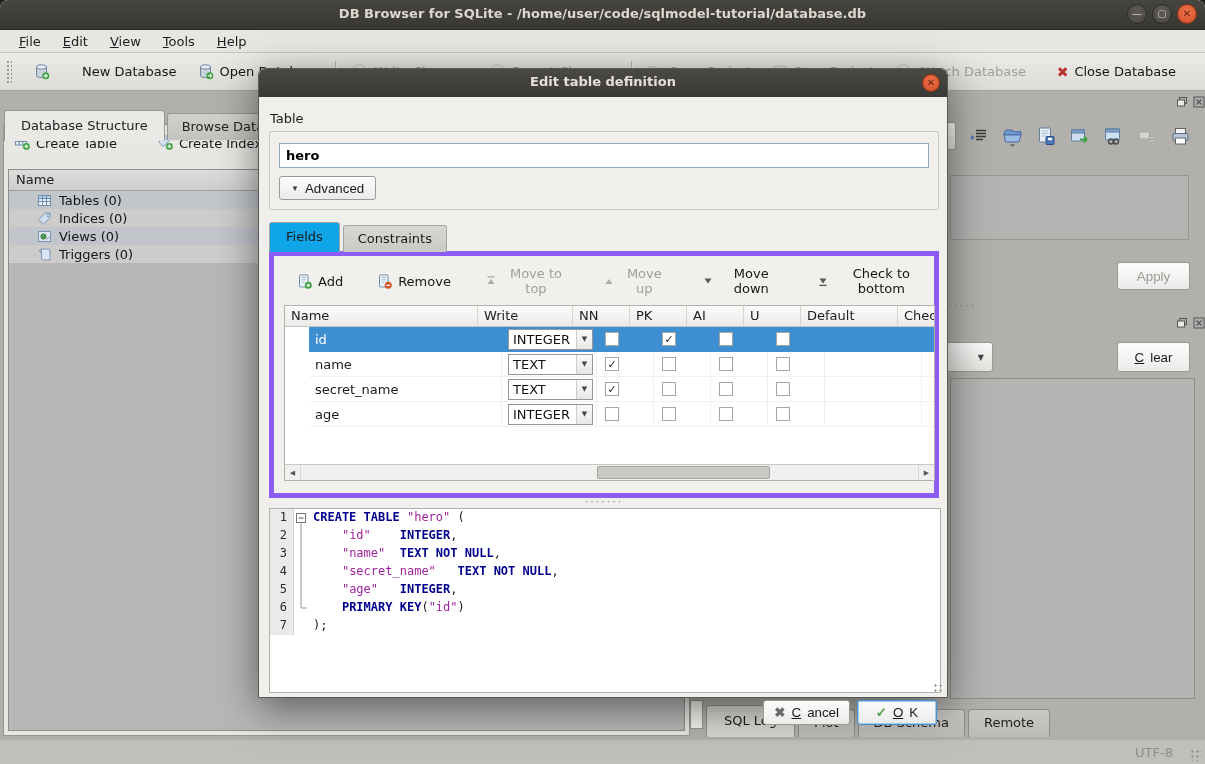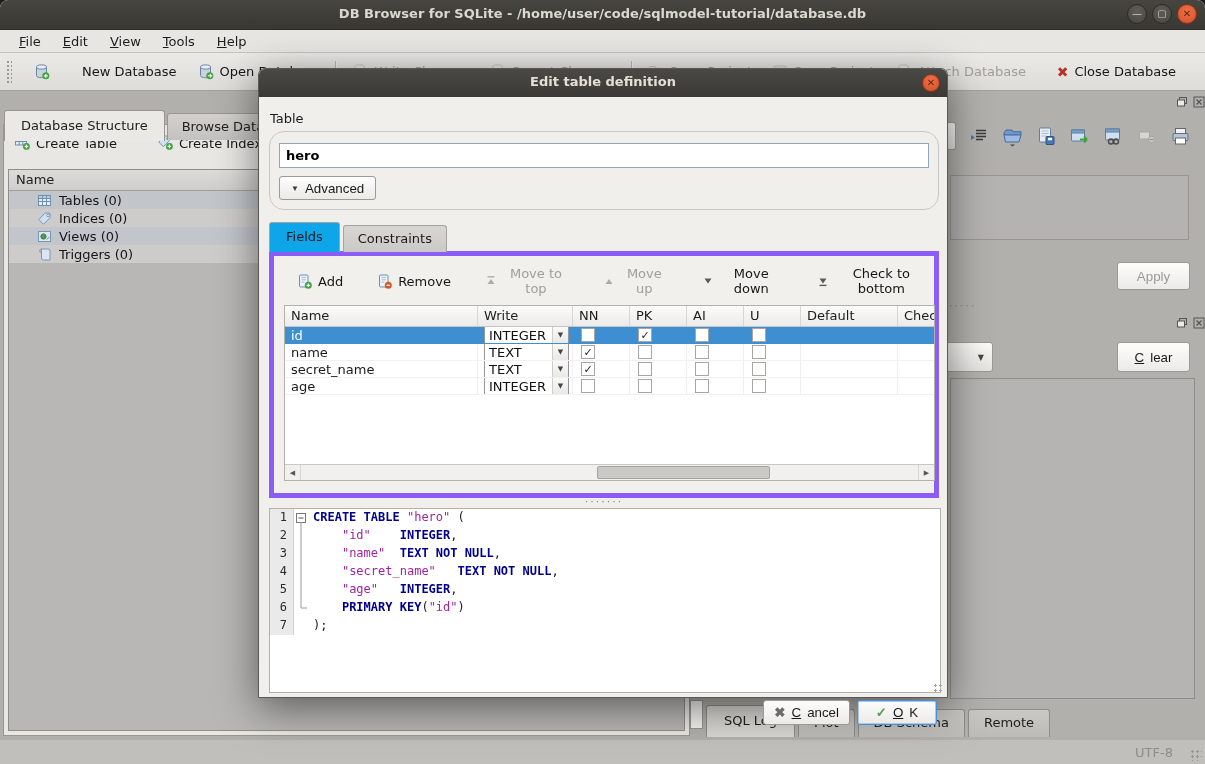--- a/index.html
+++ b/index.html
@@ -64,35 +64,35 @@
   .encoding{position:absolute;right:32px;top:5px;color:#8f8d89;}
   .grip{position:absolute;right:3px;bottom:3px;width:12px;height:12px;background-image:radial-gradient(circle,#979591 1px,transparent 1.2px);background-size:5px 5px;}
 
   
   .dialog{position:absolute;left:258px;top:68px;width:690px;height:630px;background:#f1efeb;border:1px solid #5a5854;border-radius:7px 7px 0 0;box-shadow:0 10px 40px rgba(0,0,0,.5);z-index:50;}
   .dlg-title{height:28px;background:linear-gradient(#4b4945,#3b3935);border-radius:6px 6px 0 0;position:relative;}
   .dlg-title .t{position:absolute;left:0;right:0;top:5px;text-align:center;color:#e4e0d8;font-weight:bold;}
   .dlg-close{position:absolute;right:7px;top:5px;width:18px;height:18px;border-radius:50%;background:radial-gradient(circle at 50% 35%,#ee7148,#d1502a);border:1px solid #8f3214;color:#5e1f0a;font-size:10px;font-weight:bold;text-align:center;line-height:16px;}
   .dlg-body{padding:8px 8px 0 10px;}
   .lbl{margin:6px 0 5px 1px;color:#1a1a1a;}
-  .groupbox{border:1px solid #c9c7c3;border-radius:15px;padding:11px 14px 9px 9px;}
+  .groupbox{border:1px solid #c9c7c3;border-radius:2px;padding:11px 14px 9px 9px;}
   .name-input{display:block;width:650px;height:25px;border:1px solid #93a7ba;background:#fff;font-family:"DejaVu Sans",sans-serif;font-size:13px;font-weight:bold;padding:0 6px;color:#000;}
   .adv-btn{margin-top:8px;height:24px;padding:2px 11px;}
   .adv-btn .arr{font-size:8px;color:#3a3a3a;}
   .dlg-tabs{display:flex;align-items:flex-end;margin-top:11px;position:relative;top:1px;}
   .dtab{padding:5px 14px 6px;border:1px solid #a5a3a0;border-bottom:none;background:linear-gradient(#d9d7d3,#cbc9c5);margin-right:3px;border-radius:3px 3px 0 0;}
   .dtab.active{background:#0ea5e9;padding:6px 16px 8px;}
   .tabpanel{border:5px solid #8b5cf6;background:#f2f0ec;padding:7px 0 12px 10px;}
   .field-toolbar{display:flex;align-items:center;gap:22px;padding:2px 0 8px 7px;}
   .field-toolbar .toolbtn.disabled{color:#a09e9a;}
 
   .ftable{position:relative;width:651px;height:176px;border:1px solid #b3b1ad;background:#fff;overflow:hidden;}
   .fhead{display:grid;grid-template-columns:193px 95px 57px 57px 57px 57px 97px 60px;height:21px;background:linear-gradient(#fbfbfa,#ecebe9);border-bottom:1px solid #c7c5c1;}
   .fhead .hc{padding:2px 0 0 6px;border-right:1px solid #d8d6d2;white-space:nowrap;overflow:hidden;color:#1c1c1c;}
-  .frow{display:grid;grid-template-columns:193px 95px 57px 57px 57px 57px 97px 60px;height:17px;}
+  .frow{display:grid;grid-template-columns:193px 95px 57px 57px 57px 57px 97px 60px;height:25px;margin-left:24px;}
   .fc{display:flex;align-items:center;padding-left:6px;border-right:1px solid #efefef;border-bottom:1px solid #f1f1f1;overflow:hidden;}
   .frow.selected{background:#3d8fd1;color:#fff;}
   .frow.selected .fc{border-color:transparent;}
   .combo{flex:1;margin:1px 3px 1px 0;height:21px;background:#fff;border:1px solid #98969c;display:flex;align-items:center;}
   .combo .cv{flex:1;padding-left:4px;color:#111;white-space:nowrap;}
   .combo .ca{width:16px;align-self:stretch;display:flex;align-items:center;justify-content:center;border-left:1px solid #cfcdc9;background:linear-gradient(#fafaf9,#e8e7e5);color:#444;font-size:7px;}
   .cb{width:14px;height:14px;background:#fff;border:1px solid #a8a6a2;margin-left:2px;display:flex;align-items:center;justify-content:center;font-size:11px;font-weight:bold;color:#222;}
   .hscroll{position:absolute;left:0;right:0;bottom:0;height:16px;background:#f1f0ee;border-top:1px solid #c9c7c3;display:flex;align-items:stretch;}
   .harrow{width:16px;display:flex;align-items:center;justify-content:center;color:#555;font-size:7px;border-right:1px solid #d8d6d2;}
   .harrow.r{border-right:none;border-left:1px solid #d8d6d2;}

